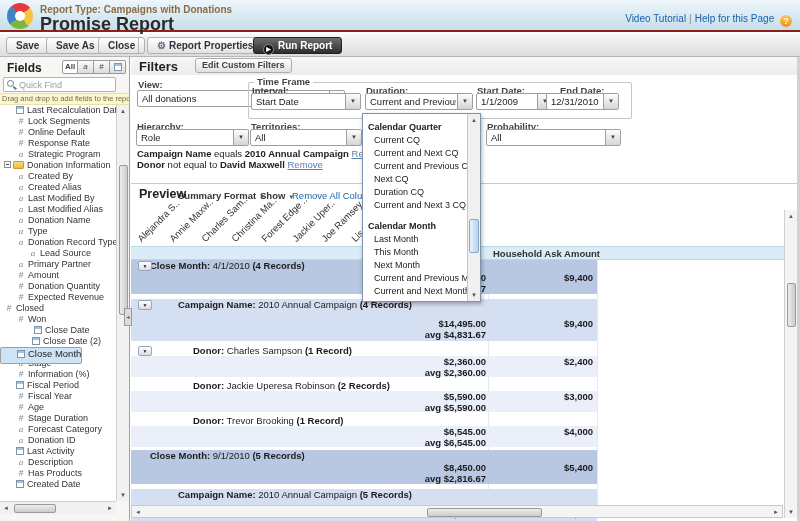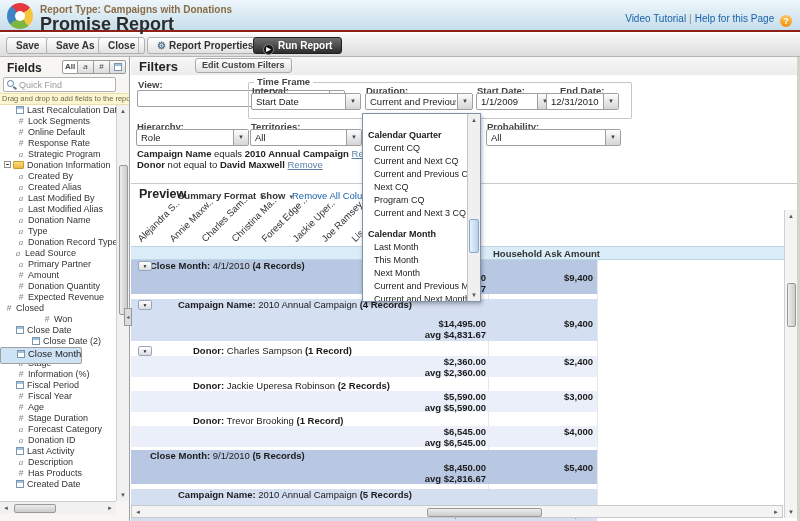--- a/index.html
+++ b/index.html
@@ -142,21 +142,21 @@
            border-left: 1px solid #cfcfcf; }
   .p-hsb { position: absolute; left: 0px; top: 321px; width: 652px; height: 13px; background: #f4f4f4;
            border: 1px solid #c9c9c9; z-index: 4; }
 
   
   .dropdown { position: absolute; left: 362px; top: 113px; width: 119px; height: 189px; background: #fff;
               border: 1px solid #7f93ad; box-shadow: 1px 2px 4px rgba(0,0,0,.3); z-index: 60; overflow: hidden; }
   .dd-list { position: absolute; left: 0; top: 0; width: 105px; height: 189px; overflow: hidden; padding-top: 3px; }
   .dd-hdr { font-size: 9px; font-weight: bold; color: #1b1b1b; padding-left: 5px; height: 13px; line-height: 13px;
             margin-top: 8px; white-space: nowrap; overflow: hidden; }
-  .dd-hdr:first-child { margin-top: 12px; }
+  .dd-hdr:first-child { margin-top: 4px; }
   .dd-it { font-size: 9px; color: #222; padding-left: 11px; height: 13px; line-height: 13px; cursor: pointer;
            white-space: nowrap; overflow: hidden; }
   .dd-sb { position: absolute; right: 0; top: 0; width: 13px; height: 187px; background: #f0f0f0;
            border-left: 1px solid #c5c5c5; }
   .dd-thumb { position: absolute; left: 1px; top: 105px; width: 10px; height: 34px;
               background: linear-gradient(90deg,#e7f1fb,#b9d2ec); border: 1px solid #89a9cc; border-radius: 2px; }
 
   .right-strip { position: absolute; left: 797px; top: 57px; width: 3px; height: 464px; background: #d6d2ca; }
 </style>
 </head>
@@ -203,28 +203,28 @@
         <div class="f-item" style="padding-left: 16px;"><span class="ic ic-num">#</span><span>Response Rate</span></div>
         <div class="f-item" style="padding-left: 16px;"><span class="ic ic-a">a</span><span>Strategic Program</span></div>
         <div class="f-item" style="padding-left: 2px;"><span class="exp"></span><span class="ic-folder" style="margin-right: 3px;"></span><span>Donation Information</span></div>
         <div class="f-item" style="padding-left: 16px;"><span class="ic ic-a">a</span><span>Created By</span></div>
         <div class="f-item" style="padding-left: 16px;"><span class="ic ic-a">a</span><span>Created Alias</span></div>
         <div class="f-item" style="padding-left: 16px;"><span class="ic ic-a">a</span><span>Last Modified By</span></div>
         <div class="f-item" style="padding-left: 16px;"><span class="ic ic-a">a</span><span>Last Modified Alias</span></div>
         <div class="f-item" style="padding-left: 16px;"><span class="ic ic-a">a</span><span>Donation Name</span></div>
         <div class="f-item" style="padding-left: 16px;"><span class="ic ic-a">a</span><span>Type</span></div>
         <div class="f-item" style="padding-left: 16px;"><span class="ic ic-a">a</span><span>Donation Record Type</span></div>
-        <div class="f-item" style="padding-left: 13px;"><span class="ic ic-a">a</span><span>Lead Source</span></div>
+        <div class="f-item" style="padding-left: 28px;"><span class="ic ic-a">a</span><span>Lead Source</span></div>
         <div class="f-item" style="padding-left: 16px;"><span class="ic ic-a">a</span><span>Primary Partner</span></div>
         <div class="f-item" style="padding-left: 16px;"><span class="ic ic-num">#</span><span>Amount</span></div>
         <div class="f-item" style="padding-left: 16px;"><span class="ic ic-num">#</span><span>Donation Quantity</span></div>
         <div class="f-item" style="padding-left: 16px;"><span class="ic ic-num">#</span><span>Expected Revenue</span></div>
         <div class="f-item" style="padding-left: 4px;"><span class="ic ic-num">#</span><span>Closed</span></div>
-        <div class="f-item" style="padding-left: 16px; margin-left: 26px;"><span class="ic ic-num">#</span><span>Won</span></div>
-        <div class="f-item" style="padding-left: 16px;"><span class="ic-date" style="margin-right: 3px;"></span><span>Close Date</span></div>
+        <div class="f-item" style="padding-left: 16px;"><span class="ic ic-num">#</span><span>Won</span></div>
+        <div class="f-item" style="padding-left: 16px; margin-left: 18px;"><span class="ic-date" style="margin-right: 3px;"></span><span>Close Date</span></div>
         <div class="f-item" style="padding-left: 32px;"><span class="ic-date" style="margin-right: 3px;"></span><span>Close Date (2)</span></div>
         <div class="f-item sel" style="padding-left: 16px;"><span class="ic-date" style="margin-right: 3px;"></span><span>Close Month</span></div>
         <div class="f-item" style="padding-left: 16px;"><span class="ic ic-a">a</span><span>Next Step</span></div>
         <div class="f-item" style="padding-left: 16px;"><span class="ic ic-a">a</span><span>Stage</span></div>
         <div class="f-item" style="padding-left: 16px;"><span class="ic ic-num">#</span><span>Information (%)</span></div>
         <div class="f-item" style="padding-left: 16px;"><span class="ic-date" style="margin-right: 3px;"></span><span>Fiscal Period</span></div>
         <div class="f-item" style="padding-left: 16px;"><span class="ic ic-num">#</span><span>Fiscal Year</span></div>
         <div class="f-item" style="padding-left: 16px;"><span class="ic ic-num">#</span><span>Age</span></div>
         <div class="f-item" style="padding-left: 16px;"><span class="ic ic-num">#</span><span>Stage Duration</span></div>
         <div class="f-item" style="padding-left: 16px;"><span class="ic ic-a">a</span><span>Forecast Category</span></div>
@@ -249,20 +249,21 @@
 
   <div class="main">
 
     <div class="filters">
       <div class="fstrip">
         <span class="f-hd">Filters</span>
         <span class="ecf">Edit Custom Filters</span>
       </div>
       <span class="flabel" style="left:7px;top:22px">View:</span>
       <div class="sel" style="left:6px;top:33px;width:208px">
+        <span class="sel-txt">All donations</span>
           <span class="sel-btn">▼</span>
       </div>
 
       <div class="fieldset"></div>
       <span class="legend">Time Frame</span>
 
       <span class="flabel" style="left:121px;top:28px">Interval:</span>
       <div class="sel" style="left:120px;top:36px;width:110px">
         <span class="sel-txt">Start Date</span>
           <span class="sel-btn">▼</span>
@@ -400,21 +401,21 @@
     </div>
   </div>
 
   <div class="dropdown">
     <div class="dd-list" id="ddlist">
         <div class="dd-hdr">Calendar Quarter</div>
         <div class="dd-it">Current CQ</div>
         <div class="dd-it">Current and Next CQ</div>
         <div class="dd-it">Current and Previous CQ</div>
         <div class="dd-it">Next CQ</div>
-        <div class="dd-it">Program CQ</div>
+        <div class="dd-it">Duration CQ</div>
         <div class="dd-it">Current and Next 3 CQ</div>
         <div class="dd-hdr">Calendar Month</div>
         <div class="dd-it">Last Month</div>
         <div class="dd-it">This Month</div>
         <div class="dd-it">Next Month</div>
         <div class="dd-it">Current and Previous Mo...</div>
         <div class="dd-it">Current and Next Month</div>
       </div>
     <div class="dd-sb">
       <span class="sb-arrow" style="left:0;top:0">▲</span>

